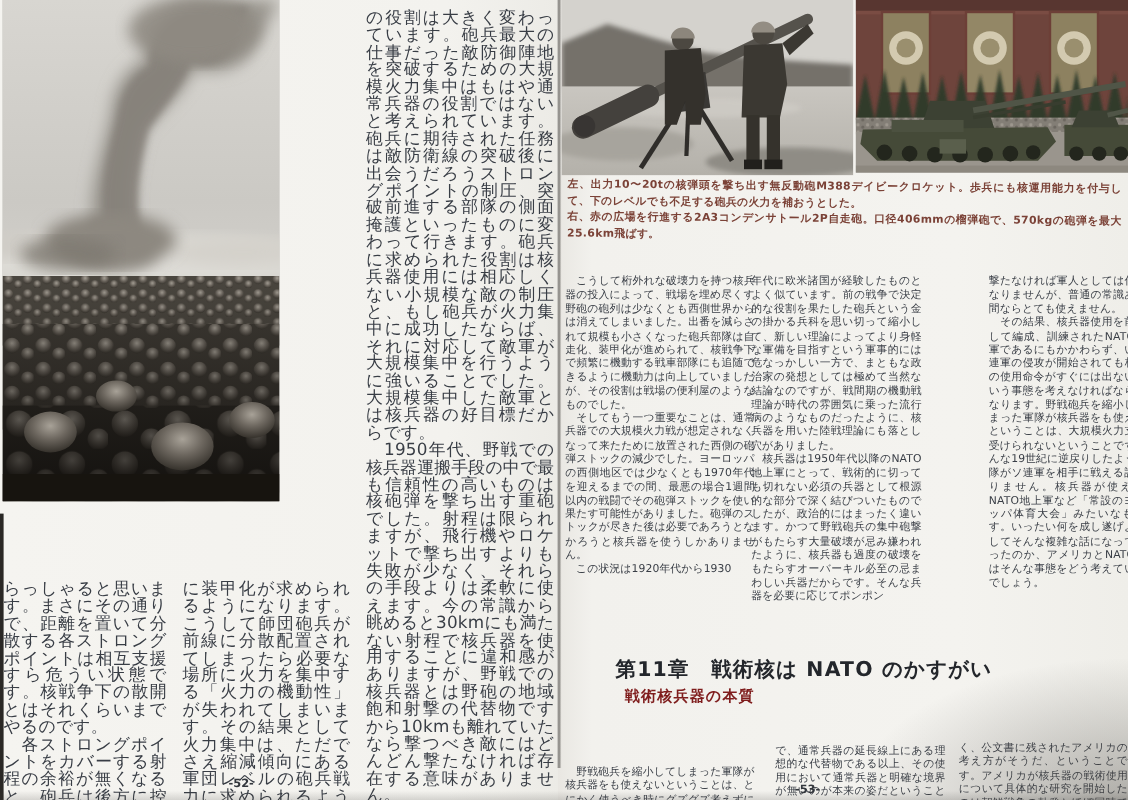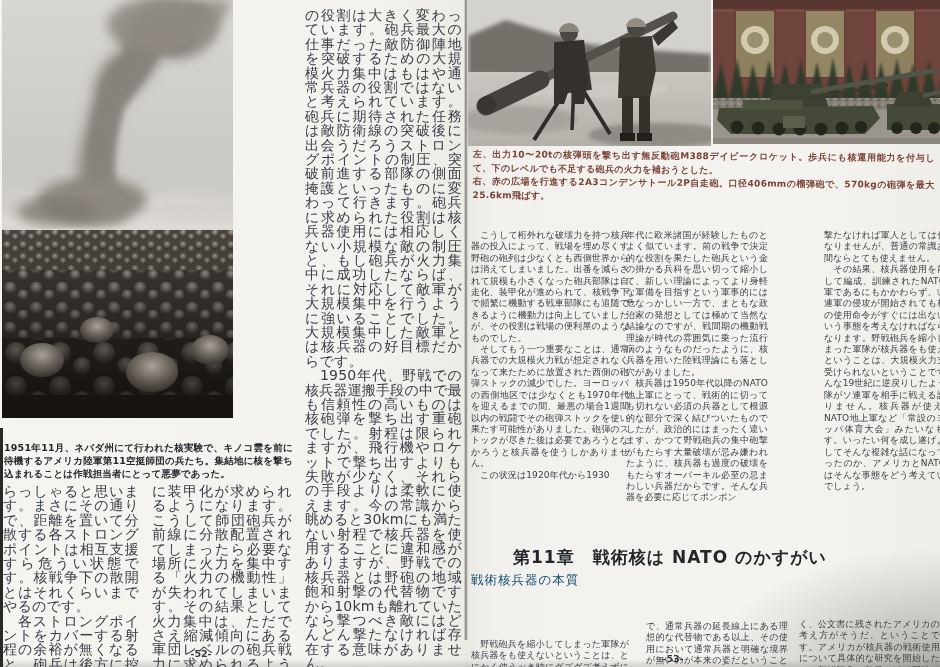--- a/index.html
+++ b/index.html
@@ -24,21 +24,21 @@
   .jp{color:#383d45;text-align:justify;white-space:pre-line;
       font-family:"DejaVu Sans",sans-serif;}
   .body-left{font-size:14px;line-height:14.4px;letter-spacing:.2px;}
   .body-right{font-size:9px;line-height:11.4px;letter-spacing:.1px;margin-top:43px;}
   .caption-left{font-size:9.5px;line-height:13px;font-weight:700;color:#24272c;
       letter-spacing:.2px;}
   .caption-right{font-size:9px;line-height:13.5px;font-weight:700;color:#7b4237;
       letter-spacing:.3px;transform:rotate(.5deg);transform-origin:left top;}
   .chapter{font-size:17px;font-weight:700;color:#23262b;text-align:center;
       letter-spacing:1px;}
-  .section{font-size:12.5px;font-weight:400;color:#0c4a6e;text-align:left;
+  .section{font-size:12.5px;font-weight:700;color:#7f1d1d;text-align:right;
       letter-spacing:1px;}
   .pagenum{font-size:9.5px;font-weight:600;color:#33373d;text-align:center;}
 
   
   .photo{overflow:hidden;background:#cfcdc8;}
   svg{display:block;}
 </style>
 </head>
 <body>
 
@@ -110,21 +110,20 @@
       <rect x="0" y="230" width="231" height="188" fill="url(#crowdShade)"></rect>
 
       <ellipse cx="40" cy="360" rx="22" ry="17" fill="url(#helmG)"></ellipse>
       <ellipse cx="150" cy="372" rx="26" ry="20" fill="url(#helmG)"></ellipse>
       <ellipse cx="208" cy="350" rx="19" ry="15" fill="url(#helmG)"></ellipse>
       <ellipse cx="95" cy="330" rx="17" ry="13" fill="url(#helmG)"></ellipse>
       <rect x="0" y="395" width="231" height="23" fill="#17140f"></rect>
     </svg>
   </div>
 
-  <div class="abs jp caption-left" style="left:4px;top:441px;width:289px;">1951年11月、ネバダ州にて行われた核実験で、キノコ雲を前に待機するアメリカ陸軍第11空挺師団の兵たち。集結地に核を撃ち込まれることは作戦担当者にとって悪夢であった。</div>
 
   <div class="abs jp body-left" style="left:3px;top:484px;width:136px;height:180px;">らっしゃると思います。まさにその通りで、距離を置いて分散する各ストロングポイントは相互支援すら危うい状態です。核戦争下の散開とはそれくらいまでやるのです。
 　各ストロングポイントをカバーする射程の余裕が無くなると、砲兵は後方に控えていられなくなります。野砲部隊は弾の飛び交う前線に出てゆくようになり、必然的</div>
   <div class="abs jp body-left" style="left:152px;top:484px;width:140px;height:180px;">に装甲化が求められるようになります。こうして師団砲兵が前線に分散配置されてしまったら必要な場所に火力を集中する「火力の機動性」が失われてしまいます。その結果として火力集中は、ただでさえ縮減傾向にある軍団レベルの砲兵戦力に求められるようになって来ます。
 　射程は限られますが、攻撃はどうなのかと言えば、やはり砲兵</div>
 
   <div class="abs jp body-left" style="left:305px;top:8px;width:157px;height:640px;">の役割は大きく変わっています。砲兵最大の仕事だった敵防御陣地を突破するための大規模火力集中はもはや通常兵器の役割ではないと考えられています。砲兵に期待された任務は敵防衛線の突破後に出会うだろうストロングポイントの制圧、突破前進する部隊の側面掩護といったものに変わって行きます。砲兵に求められた役割は核兵器使用には相応しくない小規模な敵の制圧と、もし砲兵が火力集中に成功したならば、それに対応して敵軍が大規模集中を行うように強いることでした。大規模集中した敵軍とは核兵器の好目標だからです。
 　1950年代、野戦での核兵器運搬手段の中で最も信頼性の高いものは核砲弾を撃ち出す重砲でした。射程は限られますが、飛行機やロケットで撃ち出すよりも失敗が少なく、それらの手段よりは柔軟に使えます。今の常識から眺めると30kmにも満たない射程で核兵器を使用することに違和感がありますが、野戦での核兵器とは野砲の地域飽和射撃の代替物ですから10kmも離れていたなら撃つべき敵にはどんどん撃たなければ存在する意味がありません。
 　それにオネストジョンのような初期の陸戦用ロケットの射程も列車砲程度です。このように戦後の陸戦ドクトリンの下での核兵器は「究極の破壊兵器」または「最後の手段」といった突出したものではありません。軍団レベルでの砲兵火力集中に代わって通常の戦闘と連続して用いられるべき存在だったのです。逆に言えば、NATO軍にはアメリカ軍の核兵器に代わる大規模な火力発揮手段が無いのです。</div>
 

